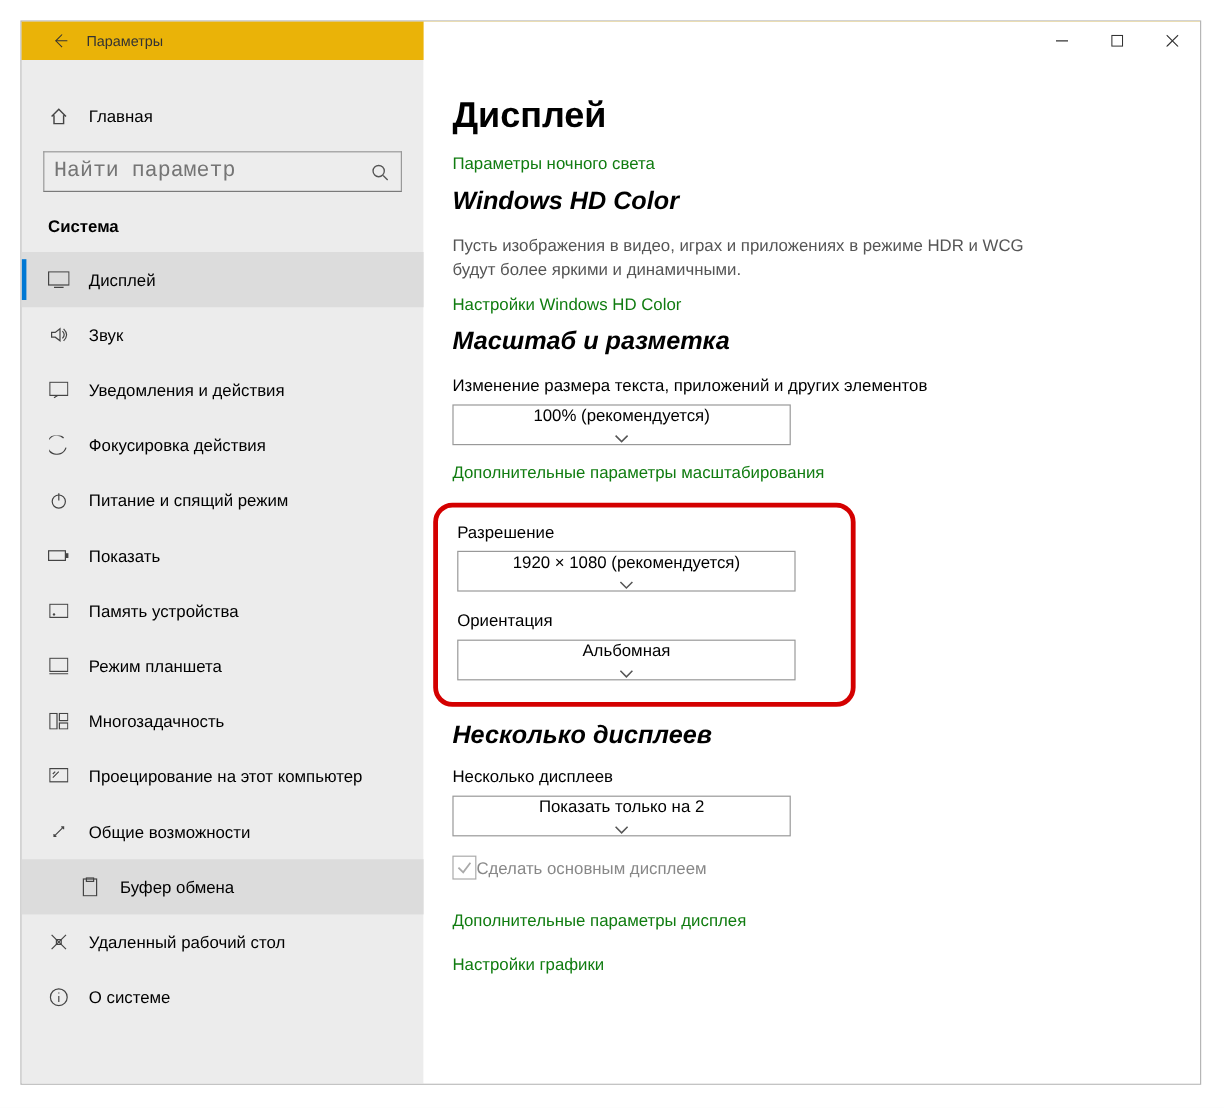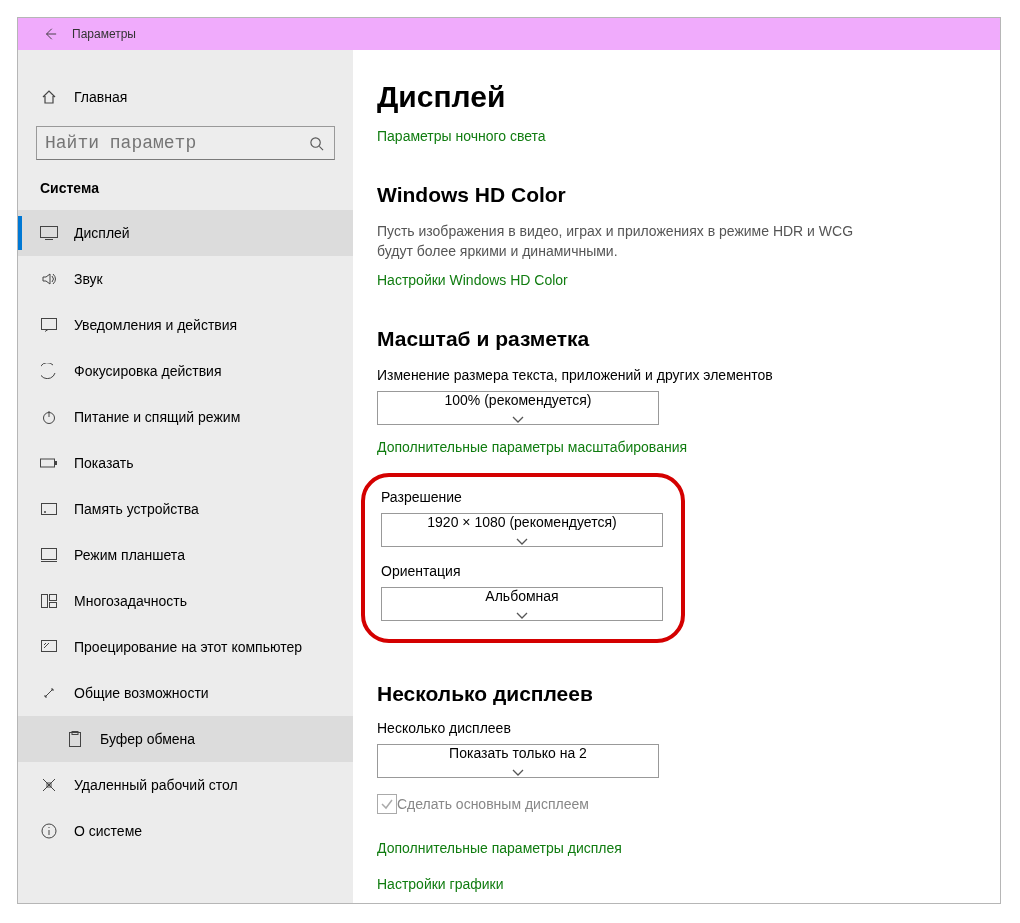--- a/index.html
+++ b/index.html
@@ -31,22 +31,21 @@
     display: flex;
     flex-direction: column;
     background: #fff;
   }
 
   
   .titlebar {
     height: 32px;
     display: flex;
     align-items: stretch;
-    background: #f0abfc;
-    flex-direction: column;
+    background: #eab308;
   }
   .titlebar-left {
     display: flex;
     align-items: center;
     padding: 0 8px 0 16px;
     width: 335px;
   }
   .back-arrow {
     width: 32px;
     height: 32px;
@@ -165,22 +164,23 @@
 
   
   h1.page-title {
     font-size: 30px;
     font-weight: 600;
     margin-bottom: 14px;
   }
   h2.section {
     font-size: 21px;
     font-weight: 600;
-    margin-top: 39px;
+    margin-top: 12px;
     margin-bottom: 14px;
+    font-style: italic;
   }
   .desc {
     font-size: 14px;
     color: #555;
     line-height: 1.45;
     max-width: 480px;
   }
   .link {
     color: #107c10;
     font-size: 14px;
@@ -202,24 +202,24 @@
     justify-content:space-between;
     padding: 0 10px;
     background:#fff;
     font-size:14px;
     flex-direction:column;
   }
   .dropdown .chev { color:#555; }
 
   .highlight {
     border: 4px solid #d40000;
-    border-radius: 28px;
+    border-radius: 16px;
     padding: 12px 16px 18px 16px;
     margin-top: 18px;
-    width: 324px;
+    width: 352px;
     margin-left: -16px;
   }
   .highlight .field-label:first-child { margin-top:0; }
 
   .checkbox-row {
     display:flex;
     align-items:center;
     margin-top:16px;
     color:#888;
   }

